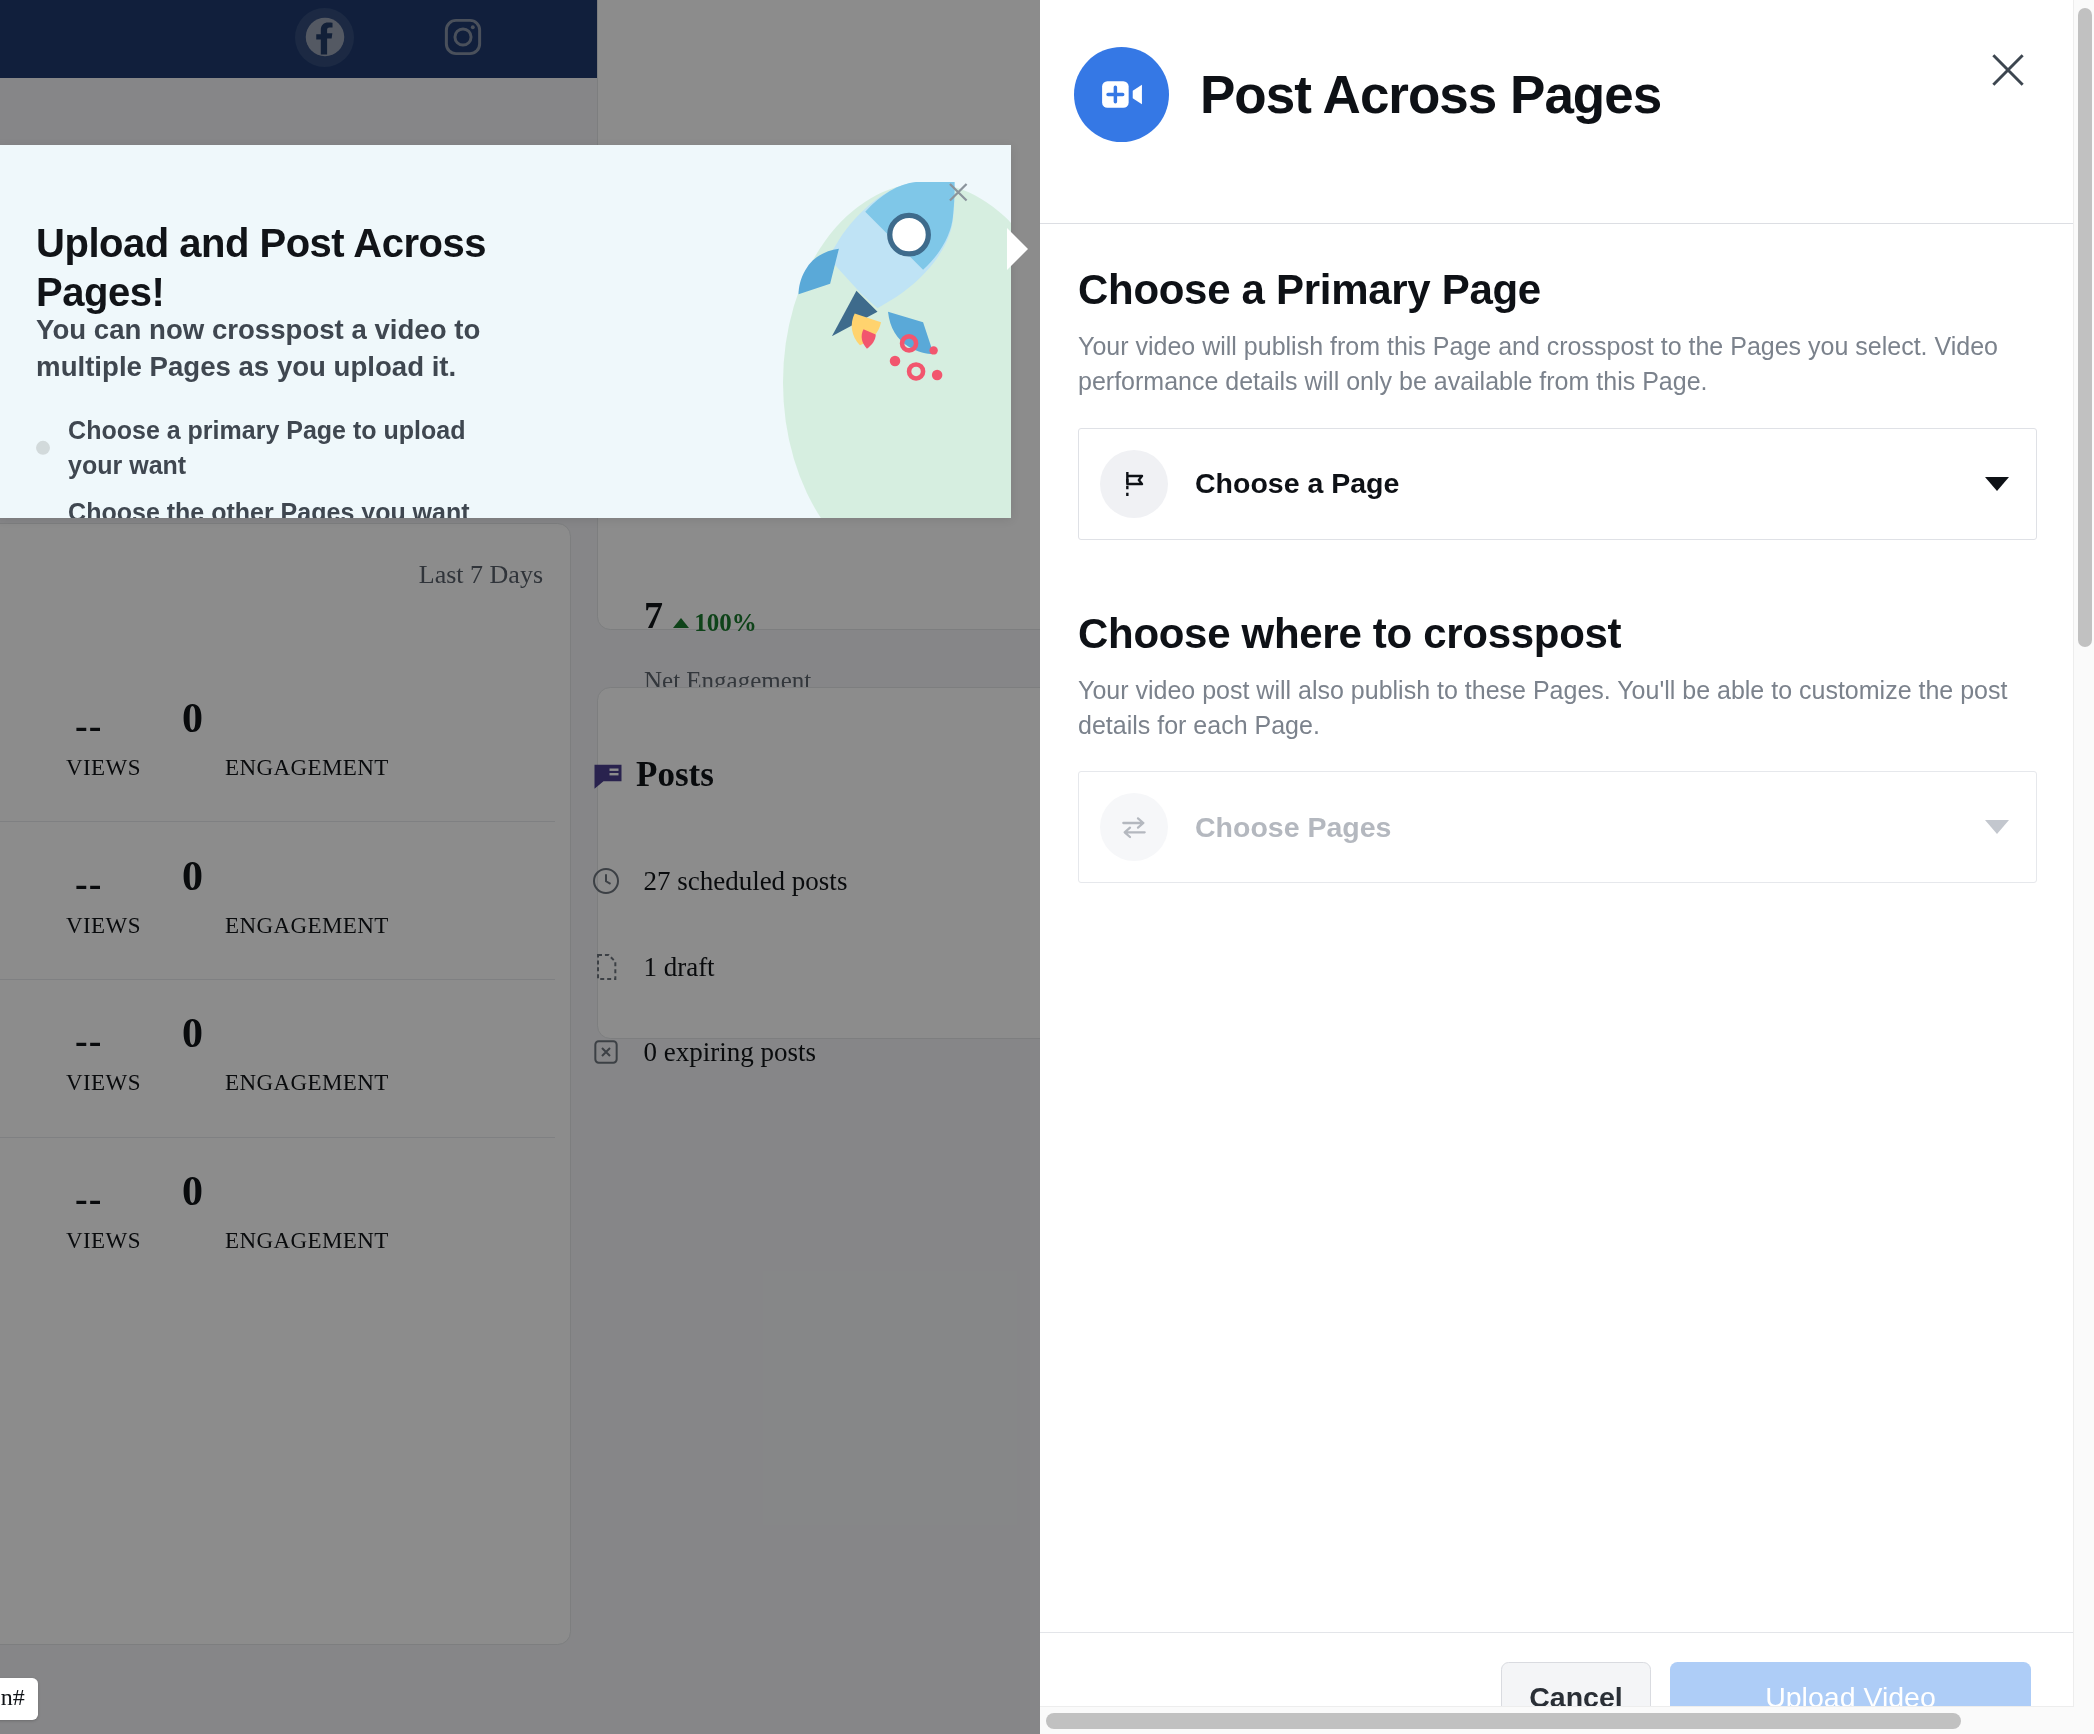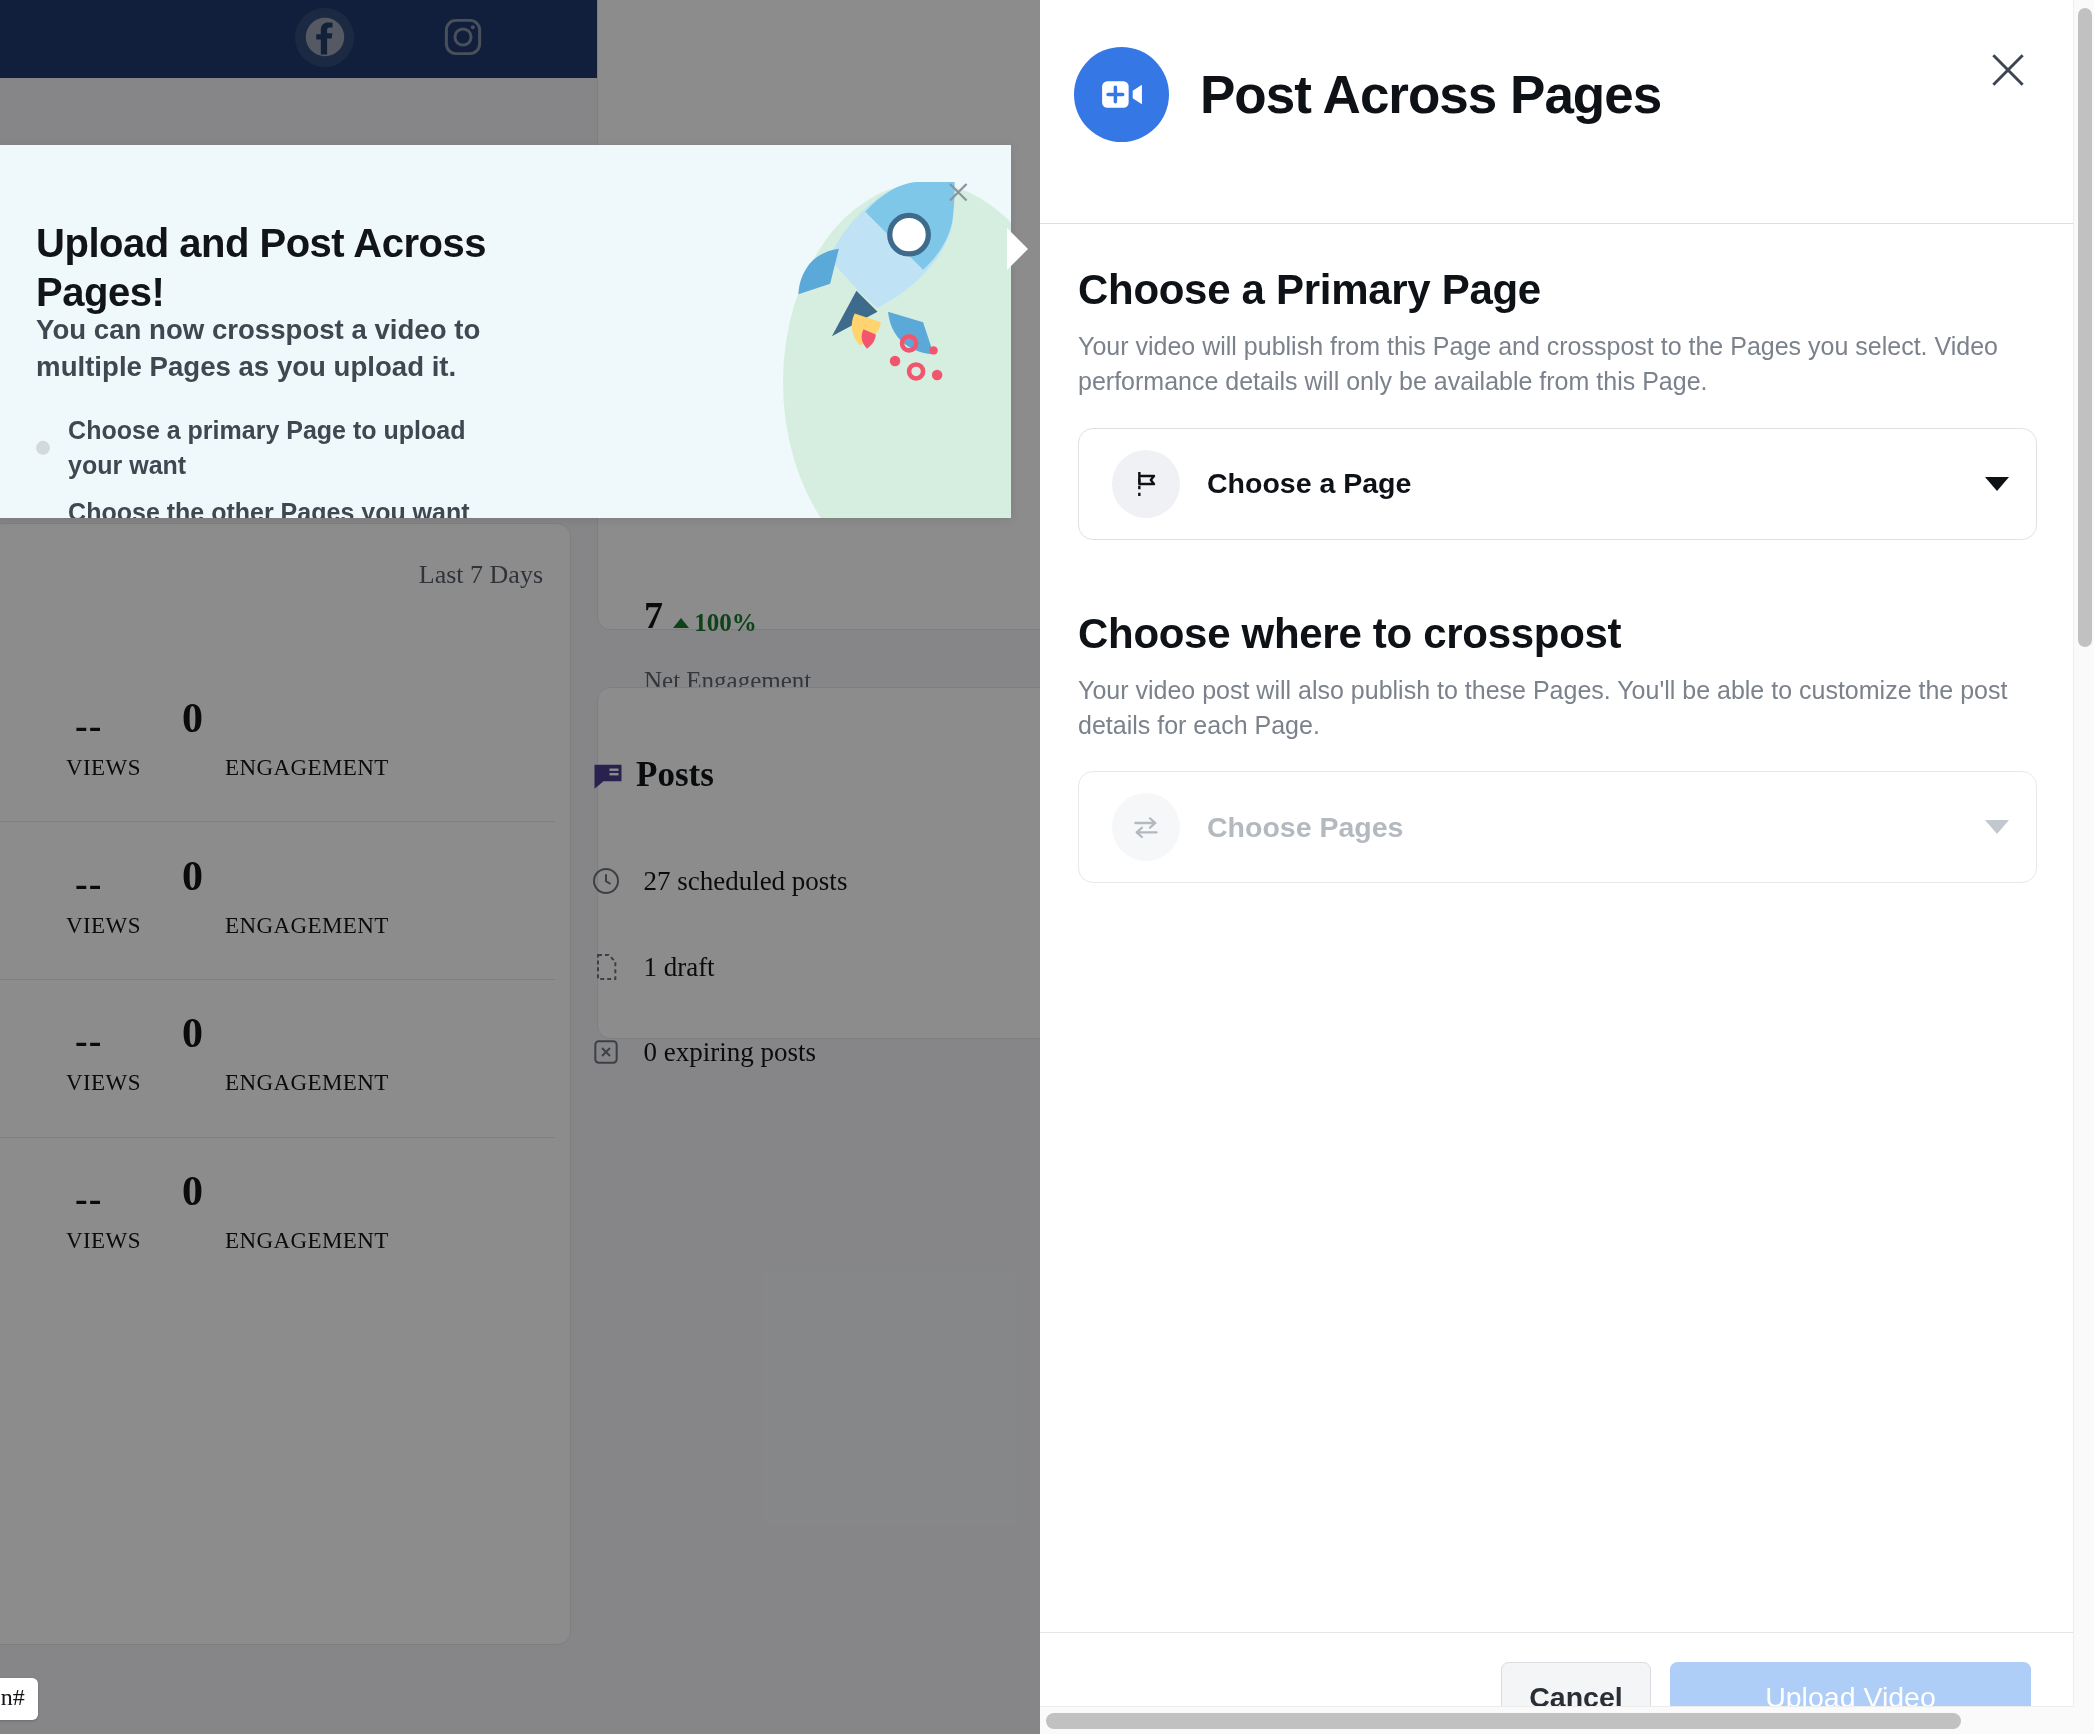--- a/index.html
+++ b/index.html
@@ -221,23 +221,23 @@
     margin-bottom: 15px;
   }
   .sec-desc {
     font-size: 25px; color: #7b828c; line-height: 1.4;
     max-width: 951px;
     margin-bottom: 28.5px;
   }
   .selector {
     height: 112px;
     border: 1px solid #dfe1e6;
-    border-radius: 15px;
+    border-radius: 3px;
     display: flex; align-items: center;
-    padding: 0 27px 0 33px;
+    padding: 0 27px 0 21px;
     cursor: pointer;
     background: #fff;
   }
   .selector.muted { border-color: #e6e8ec; }
   .sel-avatar {
     width: 68px; height: 68px; border-radius: 50%;
     background: #f0f1f4;
     display: flex; align-items: center; justify-content: center;
     flex: none; margin-right: 27px;
   }

